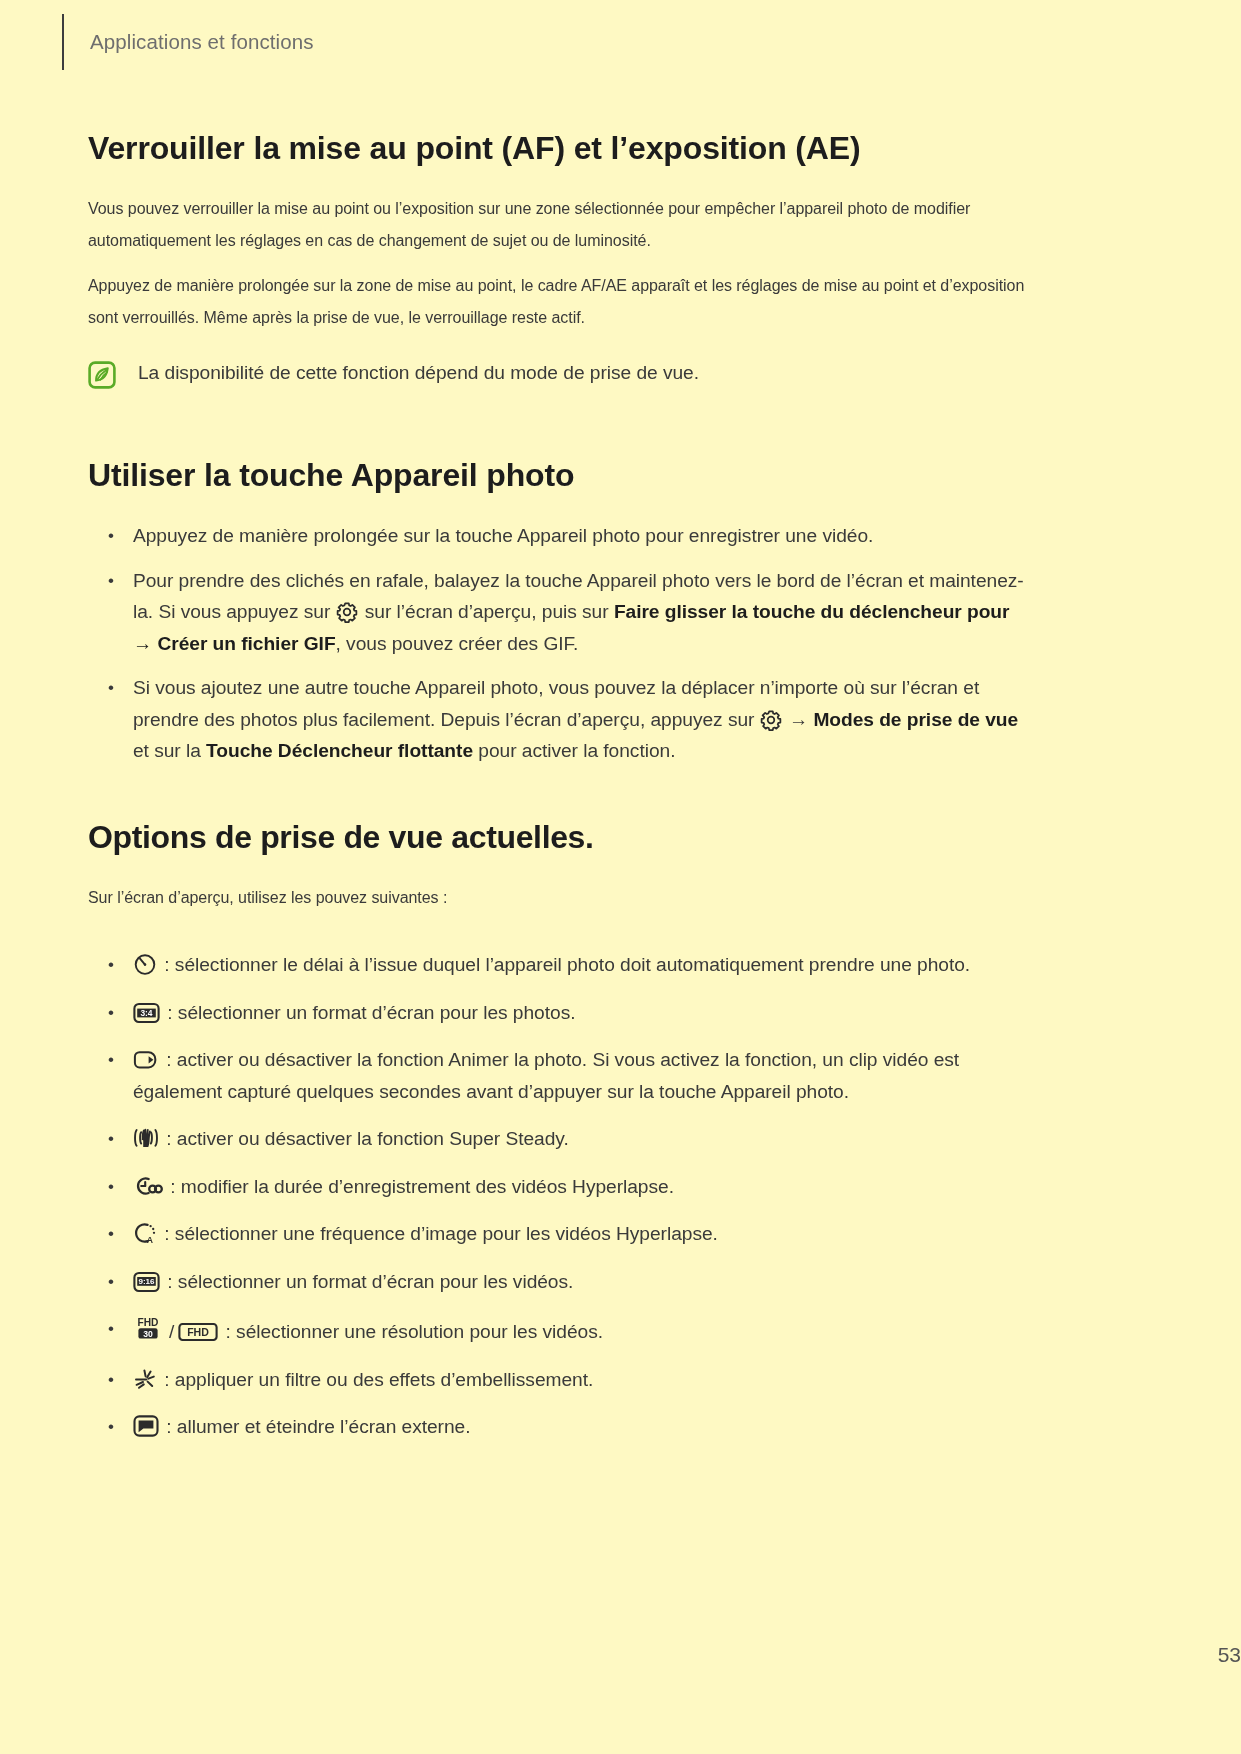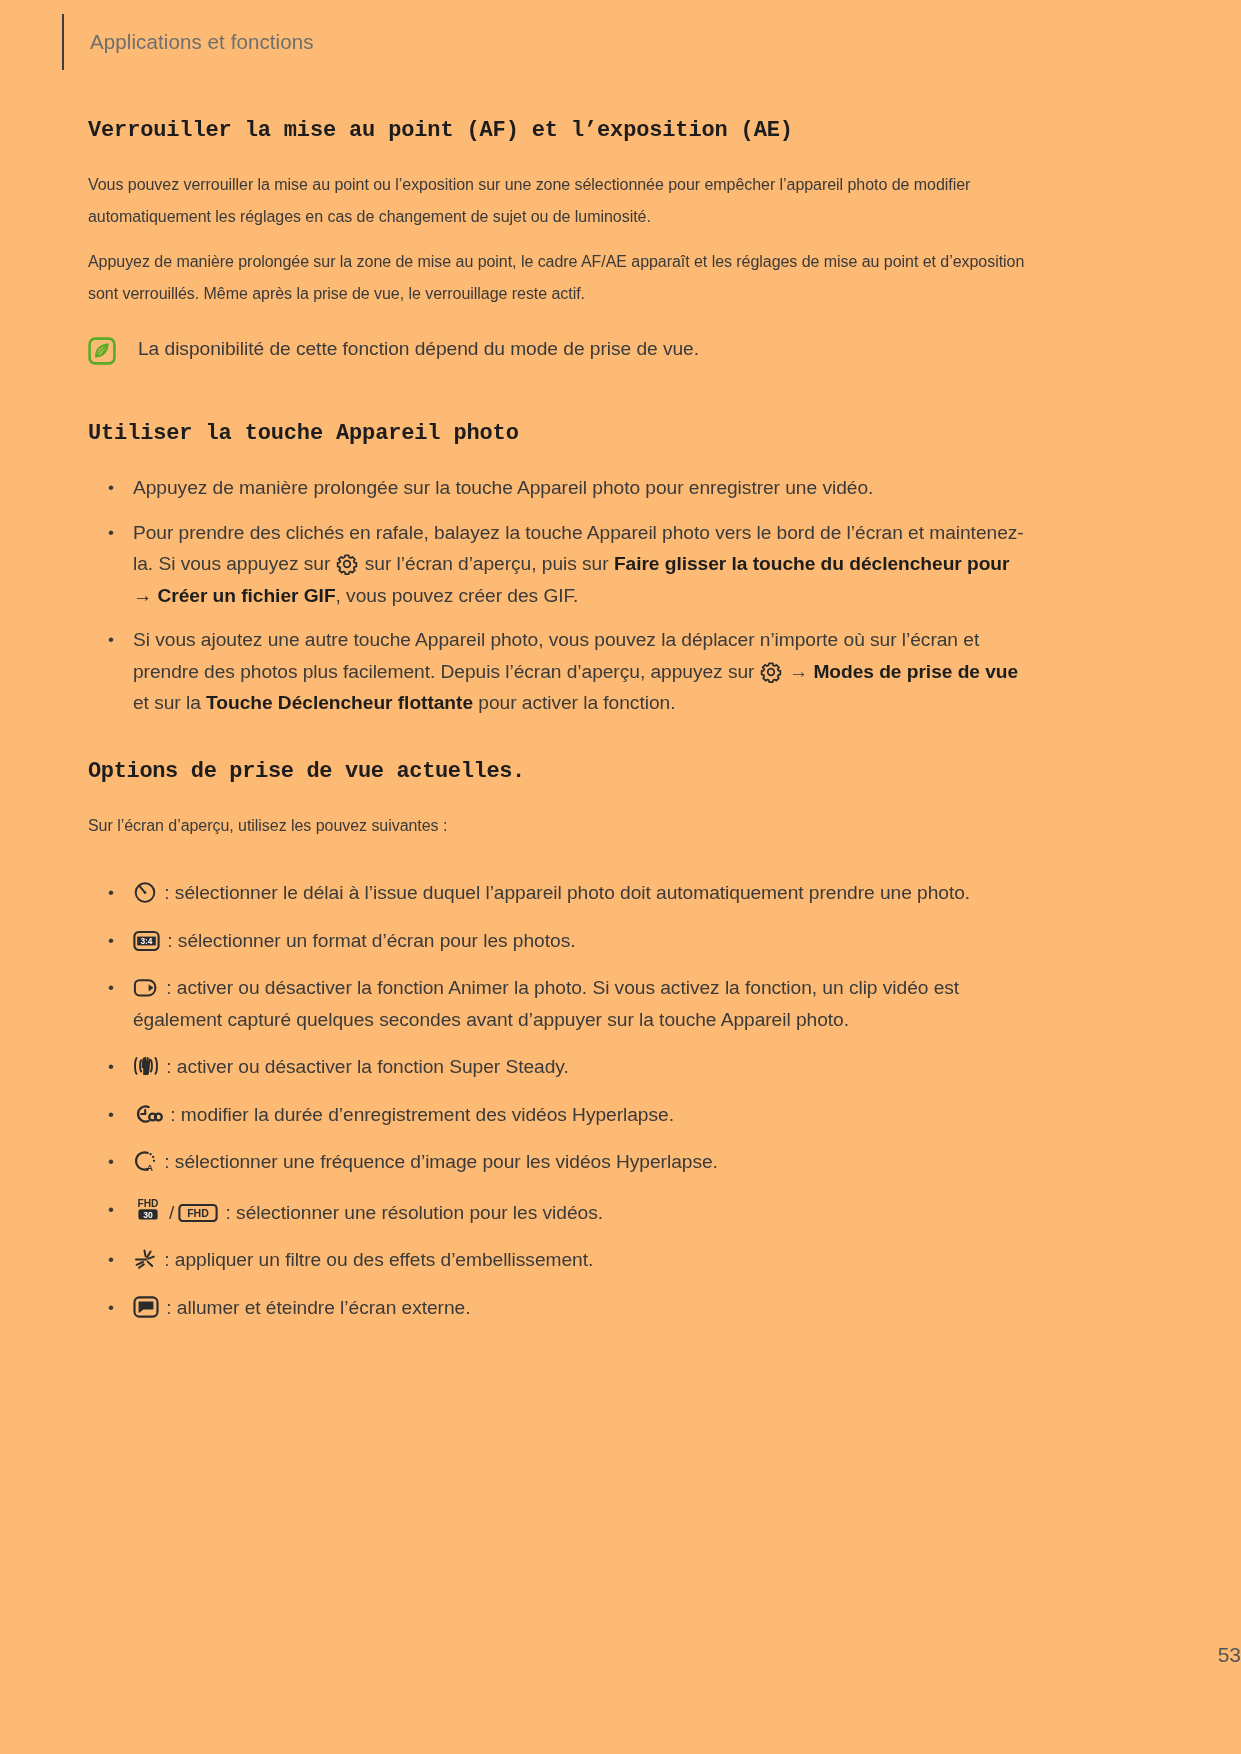--- a/index.html
+++ b/index.html
@@ -8,21 +8,21 @@
     background: #ffffff;
   }
   body {
     font-family: "Liberation Sans", sans-serif;
     color: #2b2b2b;
   }
   .page {
     position: relative;
     width: 1241px;
     height: 1754px;
-    background: #fdba74;
+    background: #fef9c3;
     box-sizing: border-box;
     overflow: hidden;
   }
 
   
   .runhead {
     position: absolute;
     left: 62px;
     top: 14px;
     height: 56px;
@@ -44,26 +44,25 @@
 
   
   .content {
     position: absolute;
     left: 88px;
     top: 118px;
     width: 945px;
   }
 
   h2.sect {
-    font-size: 22px;
+    font-size: 32px;
     font-weight: bold;
     color: #1d1d1d;
-    margin: 0 0 26px 0;
+    margin: 12px 0 26px 0;
     letter-spacing: -.15px;
-    font-family: Liberation Mono, monospace;
   }
   h2.sect.tight { letter-spacing: -.35px; }
 
   p.para {
     font-size: 16px;
     line-height: 31.5px;
     color: #3a3a3a;
     margin: 0 0 14px 0;
     letter-spacing: -.05px;
   }
@@ -262,20 +261,28 @@
         <span class="opt-ico"><svg width="24" height="24" viewBox="0 0 24 24">
           <path d="M14.6 3.9A8.6 8.6 0 1 0 14.6 20.1" fill="none" stroke="#2b2b2b" stroke-width="2.2" stroke-linecap="round"></path>
           <circle cx="17.6" cy="5.2" r="1.15" fill="#2b2b2b"></circle>
           <circle cx="20.2" cy="8.0" r="1.15" fill="#2b2b2b"></circle>
           <circle cx="21.0" cy="11.8" r="1.15" fill="#2b2b2b"></circle>
           <text x="16.8" y="21.6" text-anchor="middle" font-family="'Liberation Sans', sans-serif" font-size="8.6" font-weight="bold" fill="#2b2b2b">A</text>
         </svg></span>
         <span>: sélectionner une fréquence d’image pour les vidéos Hyperlapse.</span>
       </li>
 
+      <li>
+        <span class="opt-ico"><svg width="27" height="22" viewBox="0 0 27 22">
+          <rect x="1.4" y="2.0" width="24.2" height="18.0" rx="4.5" ry="4.5" fill="none" stroke="#2b2b2b" stroke-width="2.1"></rect>
+          <rect x="4.2" y="6.0" width="18.6" height="8.8" fill="#2b2b2b"></rect>
+          <text x="13.5" y="13.1" text-anchor="middle" font-family="'Liberation Sans', sans-serif" font-size="8.0" font-weight="bold" fill="#ffffff">9:16</text>
+        </svg></span>
+        <span>: sélectionner un format d’écran pour les vidéos.</span>
+      </li>
 
       <li>
         <span class="opt-ico"><svg width="30" height="30" viewBox="0 0 30 30">
           <text x="15" y="12.6" text-anchor="middle" font-family="'Liberation Sans', sans-serif" font-size="10.2" font-weight="bold" fill="#2b2b2b">FHD</text>
           <rect x="5.4" y="15.2" width="19.2" height="10.4" rx="2.2" ry="2.2" fill="#2b2b2b"></rect>
           <text x="15" y="23.6" text-anchor="middle" font-family="'Liberation Sans', sans-serif" font-size="8.6" font-weight="bold" fill="#ffffff">30</text>
         </svg></span><span class="slash">/</span><span class="opt-ico"><svg width="40" height="22" viewBox="0 0 40 22">
           <rect x="1.4" y="3.0" width="37.2" height="16.0" rx="3.2" ry="3.2" fill="none" stroke="#2b2b2b" stroke-width="2.1"></rect>
           <text x="20" y="15.0" text-anchor="middle" font-family="'Liberation Sans', sans-serif" font-size="10.6" font-weight="bold" fill="#2b2b2b">FHD</text>
         </svg></span>

